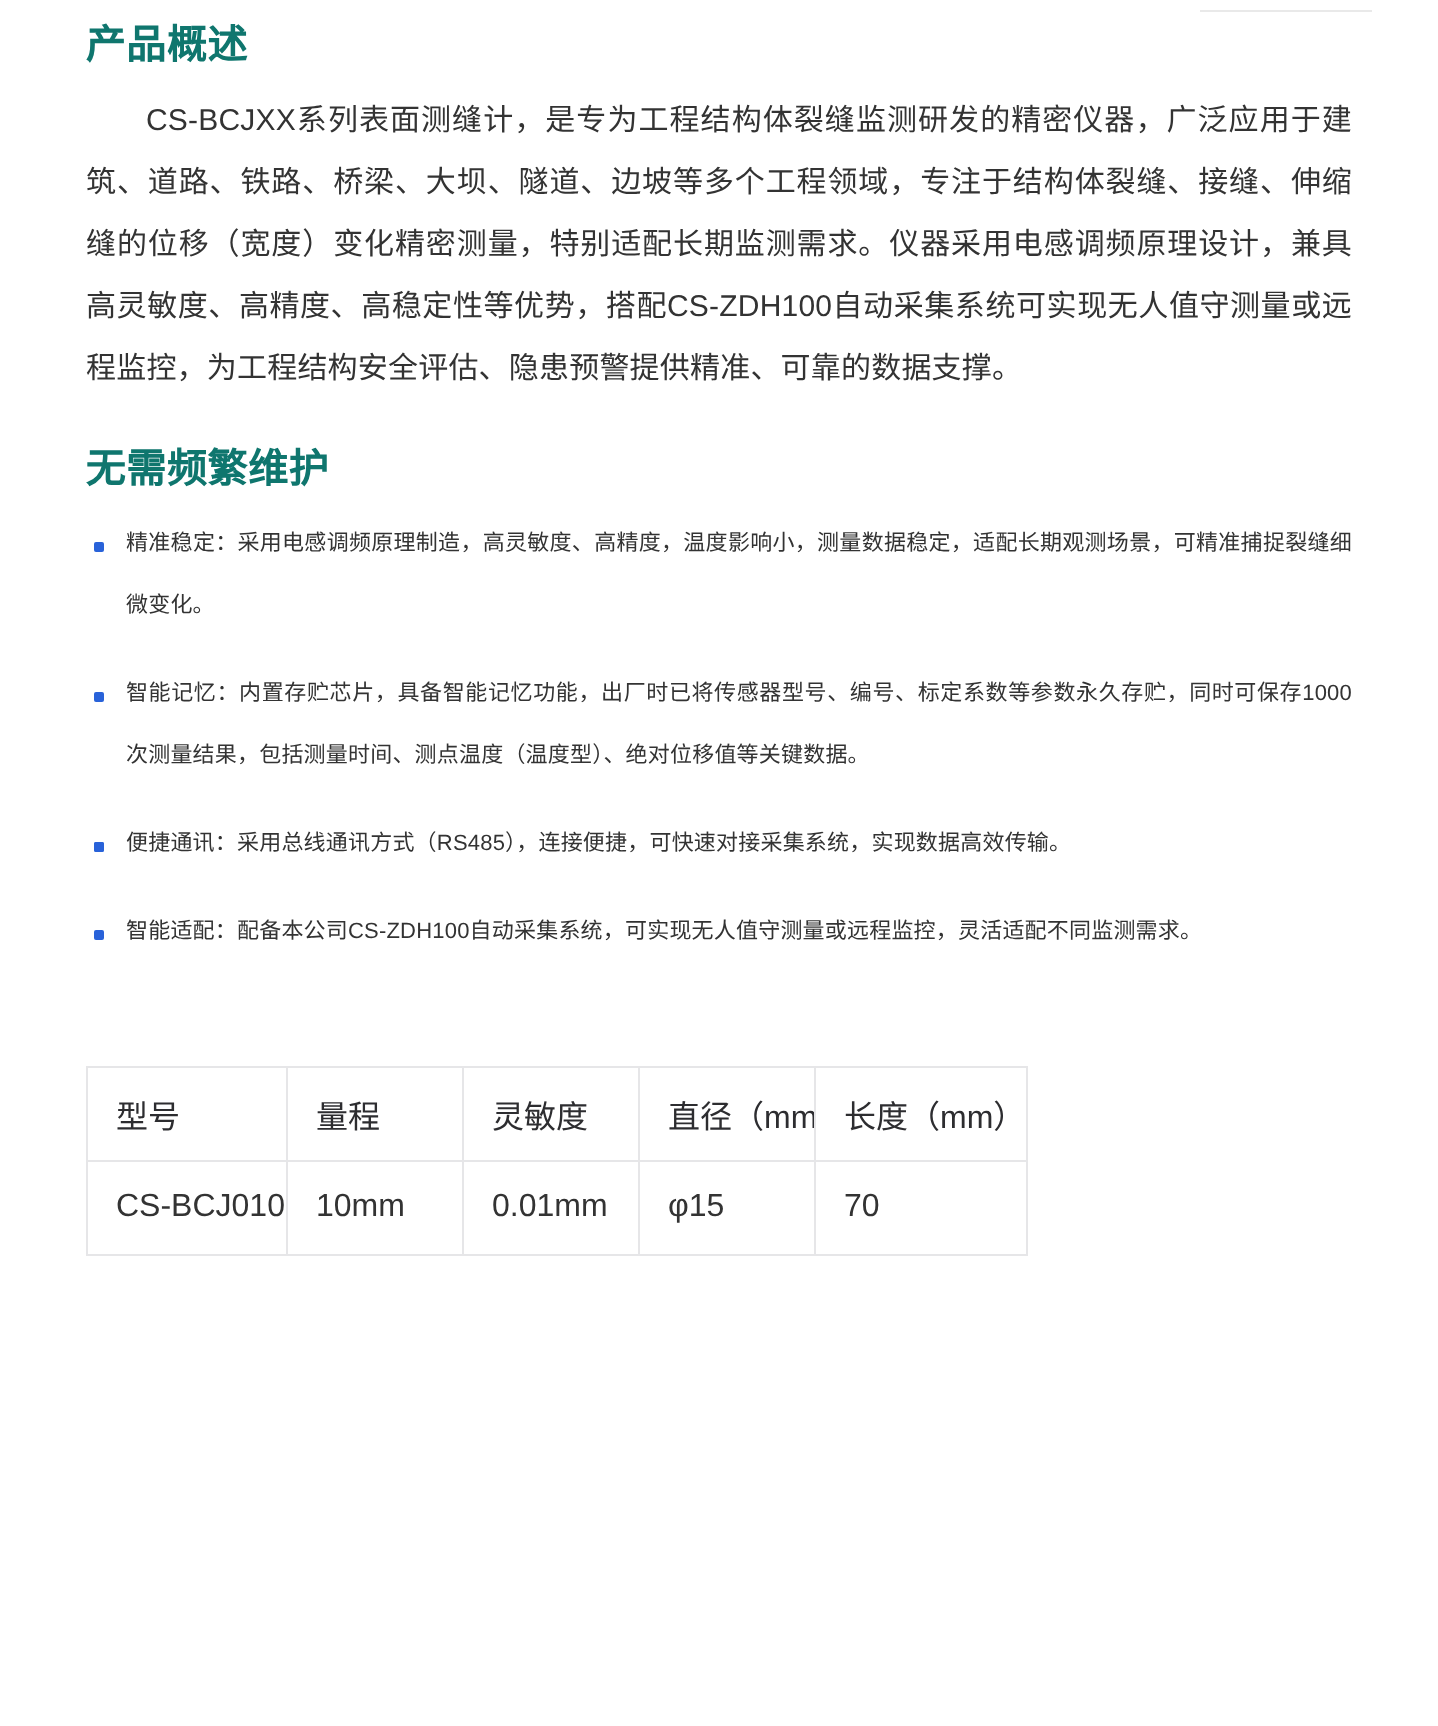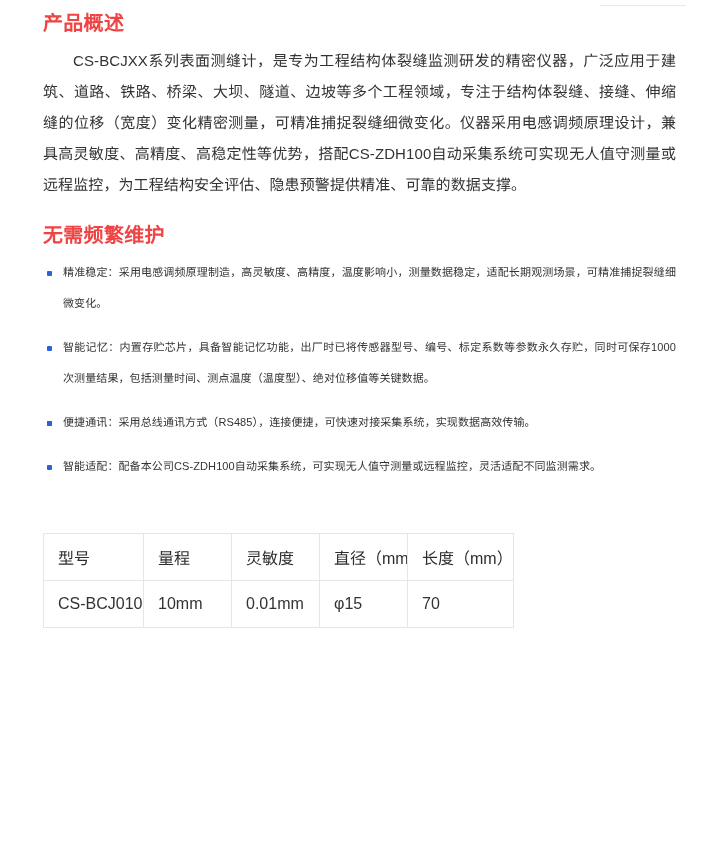--- a/index.html
+++ b/index.html
@@ -32,21 +32,21 @@
     right: 33px;
     width: 86px;
     height: 1px;
     background: #e9e9e9;
   }
 
   h2.section-title {
     font-size: 20px;
     line-height: 1.3;
     font-weight: 700;
-    color: #ef4444;
+    color: #0f766e;
     margin: 0;
     letter-spacing: 0.3px;
   }
 
   .sec-overview { padding-top: 10px; }
 
   p.body-para {
     font-size: 15px;
     line-height: 31px;
     color: #333333;
@@ -119,21 +119,21 @@
 </style>
 </head>
 <body>
 
 <div class="page">
 
   <div class="top-rule"></div>
 
   <section class="sec-overview">
     <h2 class="section-title">产品概述</h2>
-    <p class="body-para">CS-BCJXX系列表面测缝计，是专为工程结构体裂缝监测研发的精密仪器，广泛应用于建筑、道路、铁路、桥梁、大坝、隧道、边坡等多个工程领域，专注于结构体裂缝、接缝、伸缩缝的位移（宽度）变化精密测量，可精准捕捉裂缝细微变化。仪器采用电感调频原理设计，兼具高灵敏度、高精度、高稳定性等优势，搭配CS-ZDH100自动采集系统可实现无人值守测量或远程监控，为工程结构安全评估、隐患预警提供精准、可靠的数据支撑。</p>
+    <p class="body-para">CS-BCJXX系列表面测缝计，是专为工程结构体裂缝监测研发的精密仪器，广泛应用于建筑、道路、铁路、桥梁、大坝、隧道、边坡等多个工程领域，专注于结构体裂缝、接缝、伸缩缝的位移（宽度）变化精密测量，特别适配长期监测需求。仪器采用电感调频原理设计，兼具高灵敏度、高精度、高稳定性等优势，搭配CS-ZDH100自动采集系统可实现无人值守测量或远程监控，为工程结构安全评估、隐患预警提供精准、可靠的数据支撑。</p>
   </section>
 
   <section class="sec-features">
     <h2 class="section-title">无需频繁维护</h2>
     <ul class="feature-list">
       <li>
         <span class="bullet-dot"></span>
         <span>精准稳定：采用电感调频原理制造，高灵敏度、高精度，温度影响小，测量数据稳定，适配长期观测场景，可精准捕捉裂缝细微变化。</span>
       </li>
       <li>

